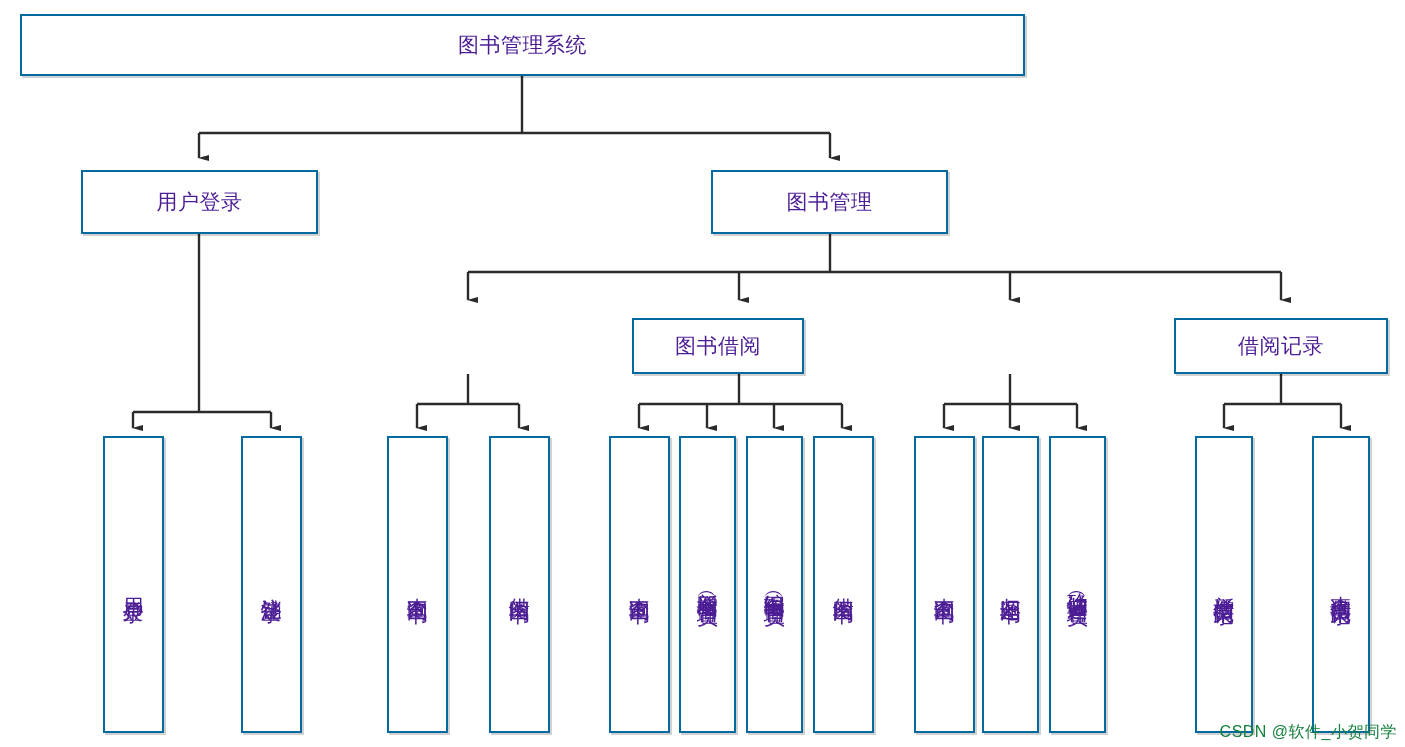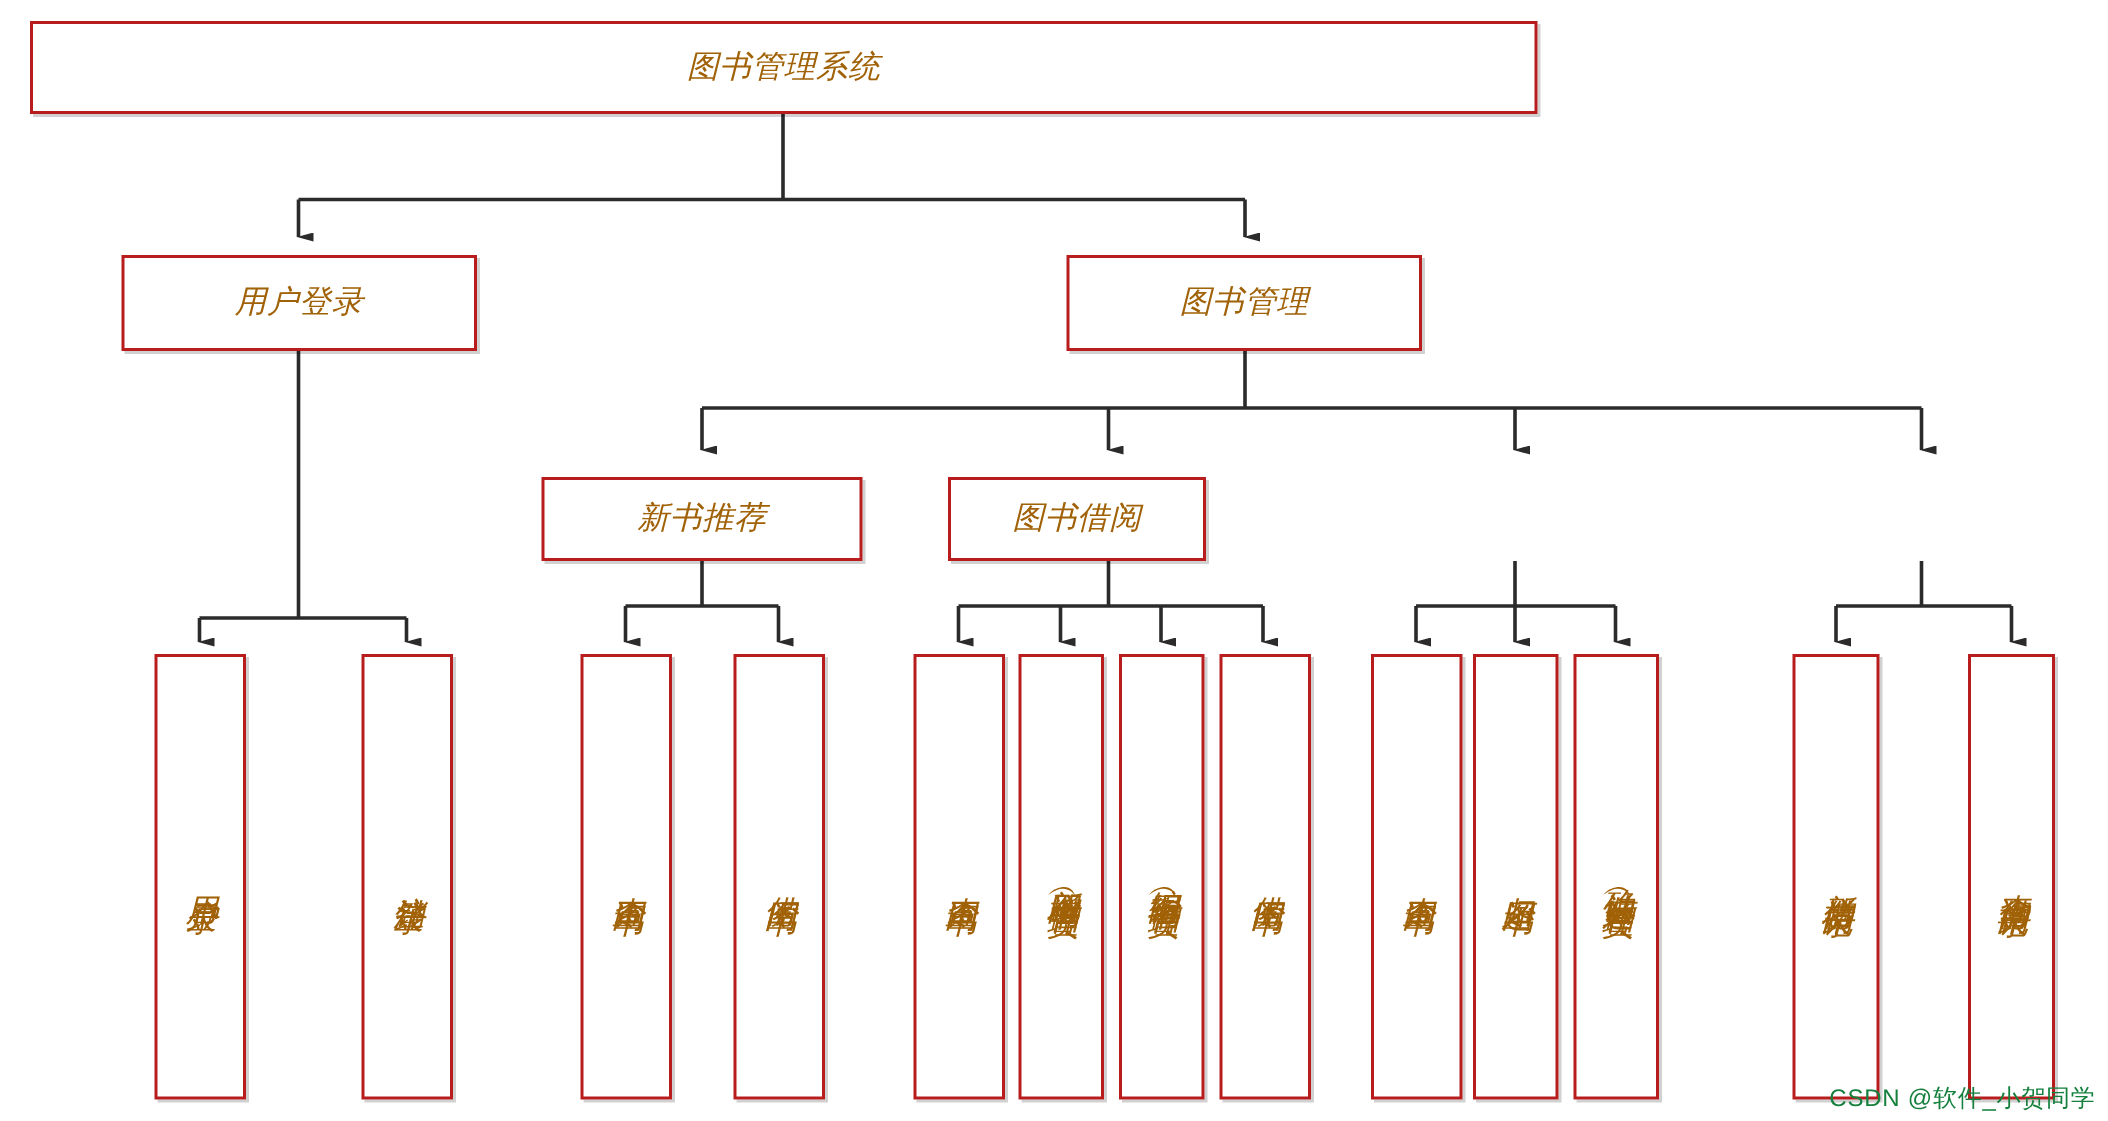--- a/index.html
+++ b/index.html
@@ -20,27 +20,26 @@
     left: 0;
     top: 0;
     width: 1405px;
     height: 747px;
     pointer-events: none;
   }
   .node {
     position: absolute;
     box-sizing: border-box;
     background: #ffffff;
-    border: 2px solid #b91c1c;
+    border: 2px solid #0369a1;
     display: flex;
     align-items: center;
     justify-content: center;
-    color: #a16207;
+    color: #4c1d95;
     box-shadow: 2px 2px 0 rgba(0,0,0,0.18);
-    font-style: italic;
   }
   .node .label {
     display: block;
     text-align: center;
     line-height: 1.18;
     letter-spacing: 0.5px;
   }
   .node.horiz .label {
     font-size: 21px;
   }
@@ -128,25 +127,25 @@
     <span class="label">图书管理系统</span>
   </div>
 
   <div class="node horiz" style="left:81px; top:170px; width:237px; height:64px;">
     <span class="label">用户登录</span>
   </div>
   <div class="node horiz" style="left:711px; top:170px; width:237px; height:64px;">
     <span class="label">图书管理</span>
   </div>
 
-  <div class="node horiz" style="left:361px; top:318px; width:214px; height:56px;">
-    <span class="label">新书推荐</span>
-  </div>
   <div class="node horiz" style="left:632px; top:318px; width:172px; height:56px;">
     <span class="label">图书借阅</span>
+  </div>
+  <div class="node horiz" style="left:1174px; top:318px; width:214px; height:56px;">
+    <span class="label">借阅记录</span>
   </div>
 
   <div class="node vert" style="left:103px; top:436px; width:61px; height:297px;">
     <span class="label">用户登录</span>
   </div>
   <div class="node vert" style="left:241px; top:436px; width:61px; height:297px;">
     <span class="label">注销登录</span>
   </div>
 
   <div class="node vert" style="left:387px; top:436px; width:61px; height:297px;">

